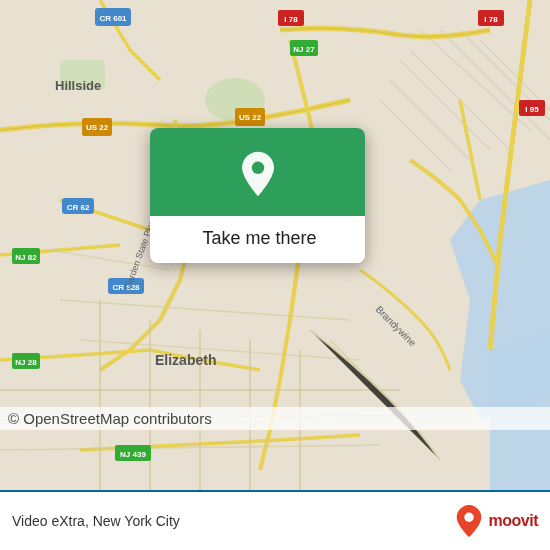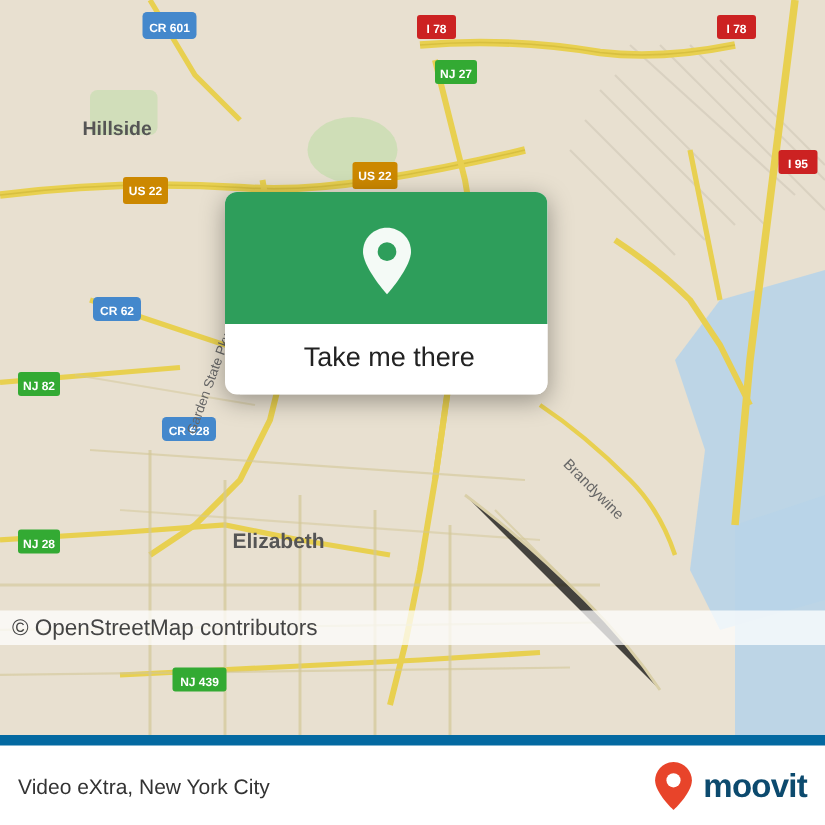--- a/index.html
+++ b/index.html
@@ -77,43 +77,43 @@
       padding: 3px 8px;
       font-size: 15px;
       color: #444;
     }
 
     
     #bottom-bar {
       width: 550px;
       height: 60px;
       background: white;
-      border-top: 7px solid #0369a1;
+      border-top: 2px solid #0369a1;
       display: flex;
       align-items: center;
       padding: 0 12px;
       gap: 10px;
     }
 
     #moovit-logo {
       display: flex;
       align-items: center;
       gap: 6px;
       margin-left: auto;
     }
 
     #moovit-pin {
       width: 28px;
       height: 34px;
     }
 
     #moovit-text {
-      font-size: 22px;
+      font-size: 16px;
       font-weight: bold;
-      color: #0c4a6e;
+      color: #b91c1c;
       letter-spacing: -0.5px;
     }
 
     #app-name {
       font-size: 14px;
       color: #333;
       font-weight: 400;
     }
   </style>
 </head>

